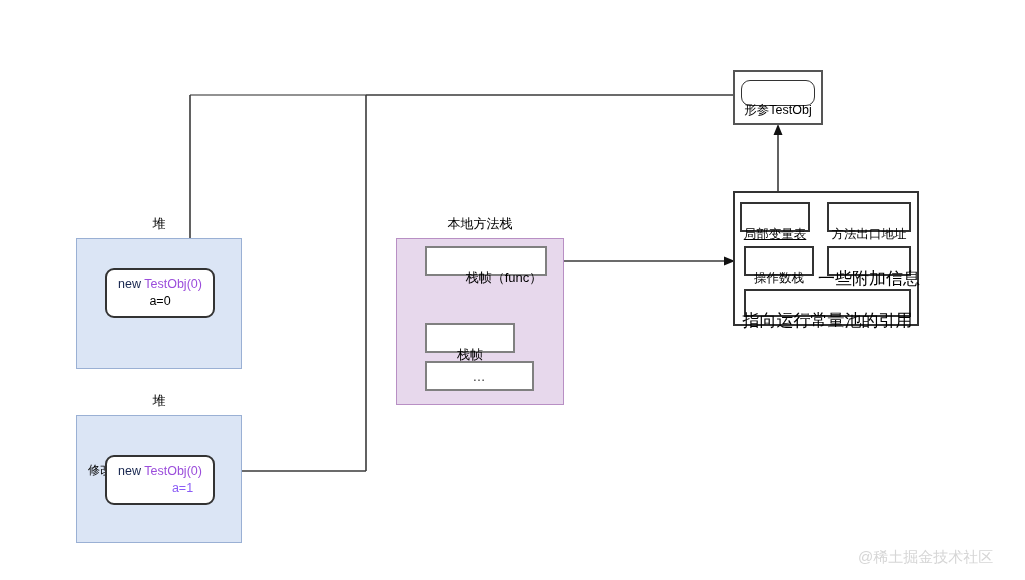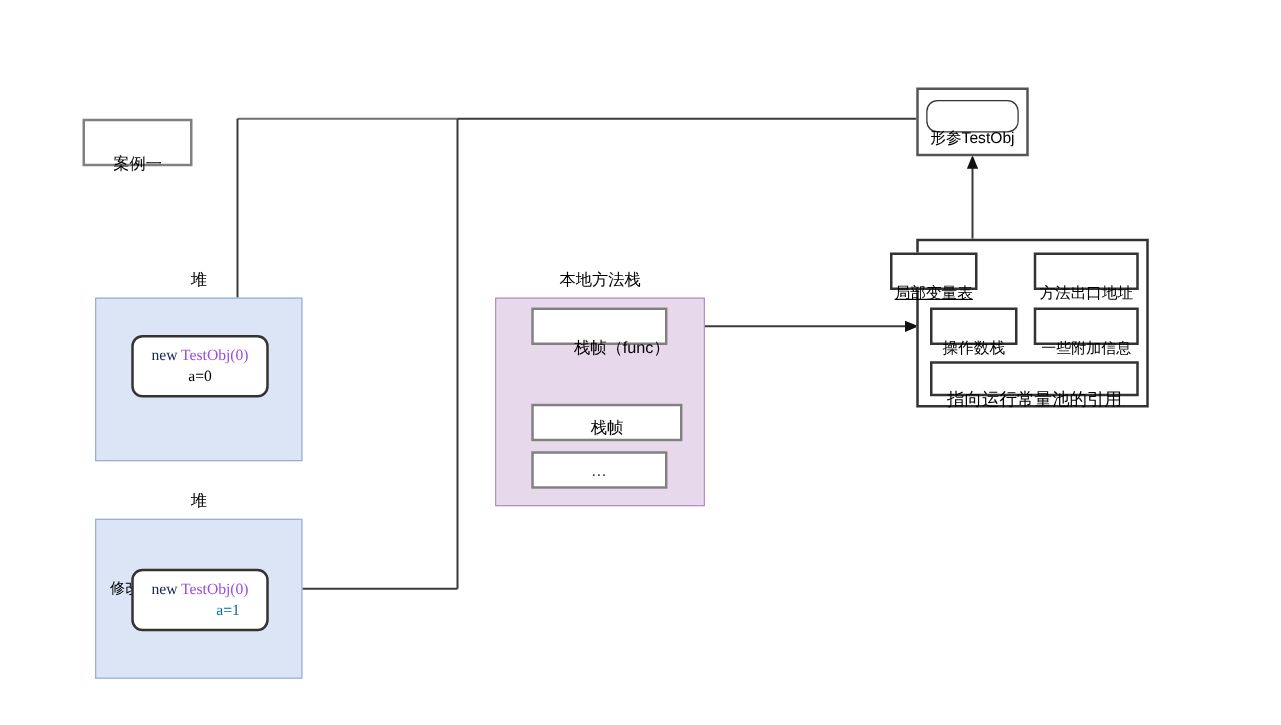--- a/index.html
+++ b/index.html
@@ -58,29 +58,29 @@
     color: #000;
   }
   .heap-inner-label {
     font-size: 12px;
     color: #000;
     margin-top: 36px;
   }
 
   
   .code {
-    font-family: Liberation Serif, serif;
+    font-family: Liberation Sans, sans-serif;
     font-size: 12.5px;
     line-height: 17px;
     white-space: nowrap;
   }
   .kw-new   { color: #17264f; }
   .kw-type  { color: #9b4ddb; }
   .val-black{ color: #000000; }
-  .val-red  { color: #0369a1; margin-left: 45px; }
+  .val-red  { color: #8b5cf6; margin-left: 45px; }
 
   
   .stack-region {
     background: #e7d8ec;
     border: 1px solid #b88fc4;
   }
   .frame-box {
     border: 2px solid #808080;
     background: #ffffff;
     display: flex;
@@ -135,23 +135,20 @@
     <path class="line" d="M 366 471 L 224 471"></path>
     <polygon class="head" points="215,471 226,466.5 226,475.5"></polygon>
 
     <path class="line" d="M 534 261 L 726 261"></path>
     <polygon class="head" points="735,261 724,256.5 724,265.5"></polygon>
 
     <path class="line" d="M 778 191 L 778 133"></path>
     <polygon class="head" points="778,124 773.5,135 782.5,135"></polygon>
   </svg>
 
-  <div class="abs plain-box" style="left:66px; top:95px; width:88px; height:38px;">
-    <span class="label-text">案例一</span>
-  </div>
 
   <div class="abs" style="left:733px; top:70px; width:90px; height:55px; border:2px solid #555; background:#fff;">
   </div>
   <div class="abs round-box" style="left:741px; top:80px; width:74px; height:26px; border-width:1.5px;">
     <span class="label-text" style="font-size:12.5px;">形参TestObj</span>
   </div>
 
   <div class="abs heap-caption" style="left:76px; top:215px; width:166px;">堆</div>
   <div class="abs heap-region" style="left:76px; top:238px; width:166px; height:131px;">
   </div>
@@ -172,42 +169,43 @@
       <span class="kw-new">new</span>
       <span class="kw-type">TestObj(0)</span>
     </div>
     <div class="code val-red">a=1</div>
   </div>
 
   <div class="abs heap-caption" style="left:396px; top:215px; width:168px;">本地方法栈</div>
   <div class="abs stack-region" style="left:396px; top:238px; width:168px; height:167px;">
   </div>
 
-  <div class="abs frame-box" style="left:425px; top:246px; width:109px; height:30px;padding-left:36px;">
+  <div class="abs frame-box" style="left:425px; top:246px; width:122px; height:30px;padding-left:36px;">
     <span class="label-text">栈帧（func）</span>
   </div>
-  <div class="abs frame-box" style="left:425px; top:323px; width:121px; height:30px;align-items:flex-end;">
+  <div class="abs frame-box" style="left:425px; top:323px; width:90px; height:30px;">
     <span class="label-text">栈帧</span>
   </div>
   <div class="abs frame-box" style="left:425px; top:361px; width:109px; height:30px;">
     <span class="dots">…</span>
   </div>
 
   <div class="abs detail-panel" style="left:733px; top:191px; width:186px; height:135px;">
   </div>
-  <div class="abs detail-cell" style="left:712px; top:202px; width:70px; height:30px;text-decoration:underline;">
+  <div class="abs detail-cell" style="left:740px; top:202px; width:70px; height:30px;text-decoration:underline;">
     <span class="label-text" style="font-size:12.5px;">局部变量表</span>
   </div>
   <div class="abs detail-cell" style="left:827px; top:202px; width:84px; height:30px;">
     <span class="label-text" style="font-size:12.5px;">方法出口地址</span>
   </div>
   <div class="abs detail-cell" style="left:744px; top:246px; width:70px; height:30px;">
     <span class="label-text" style="font-size:12.5px;">操作数栈</span>
   </div>
   <div class="abs detail-cell" style="left:827px; top:246px; width:84px; height:30px;">
-    <span class="label-text" style="font-size:12px;">一些附加信息</span>
+    <span class="label-text" style="font-size:17px;">一些附加信息</span>
   </div>
   <div class="abs detail-cell" style="left:744px; top:289px; width:167px; height:28px;">
-    <span class="label-text" style="font-size:14px;">指向运行常量池的引用</span>
-  </div>
-
+    <span class="label-text" style="font-size:17px;">指向运行常量池的引用</span>
+  </div>
+
+  <div class="abs watermark" style="left:858px; top:548px;">@稀土掘金技术社区</div>
 
 </div>
 
 </body></html>

